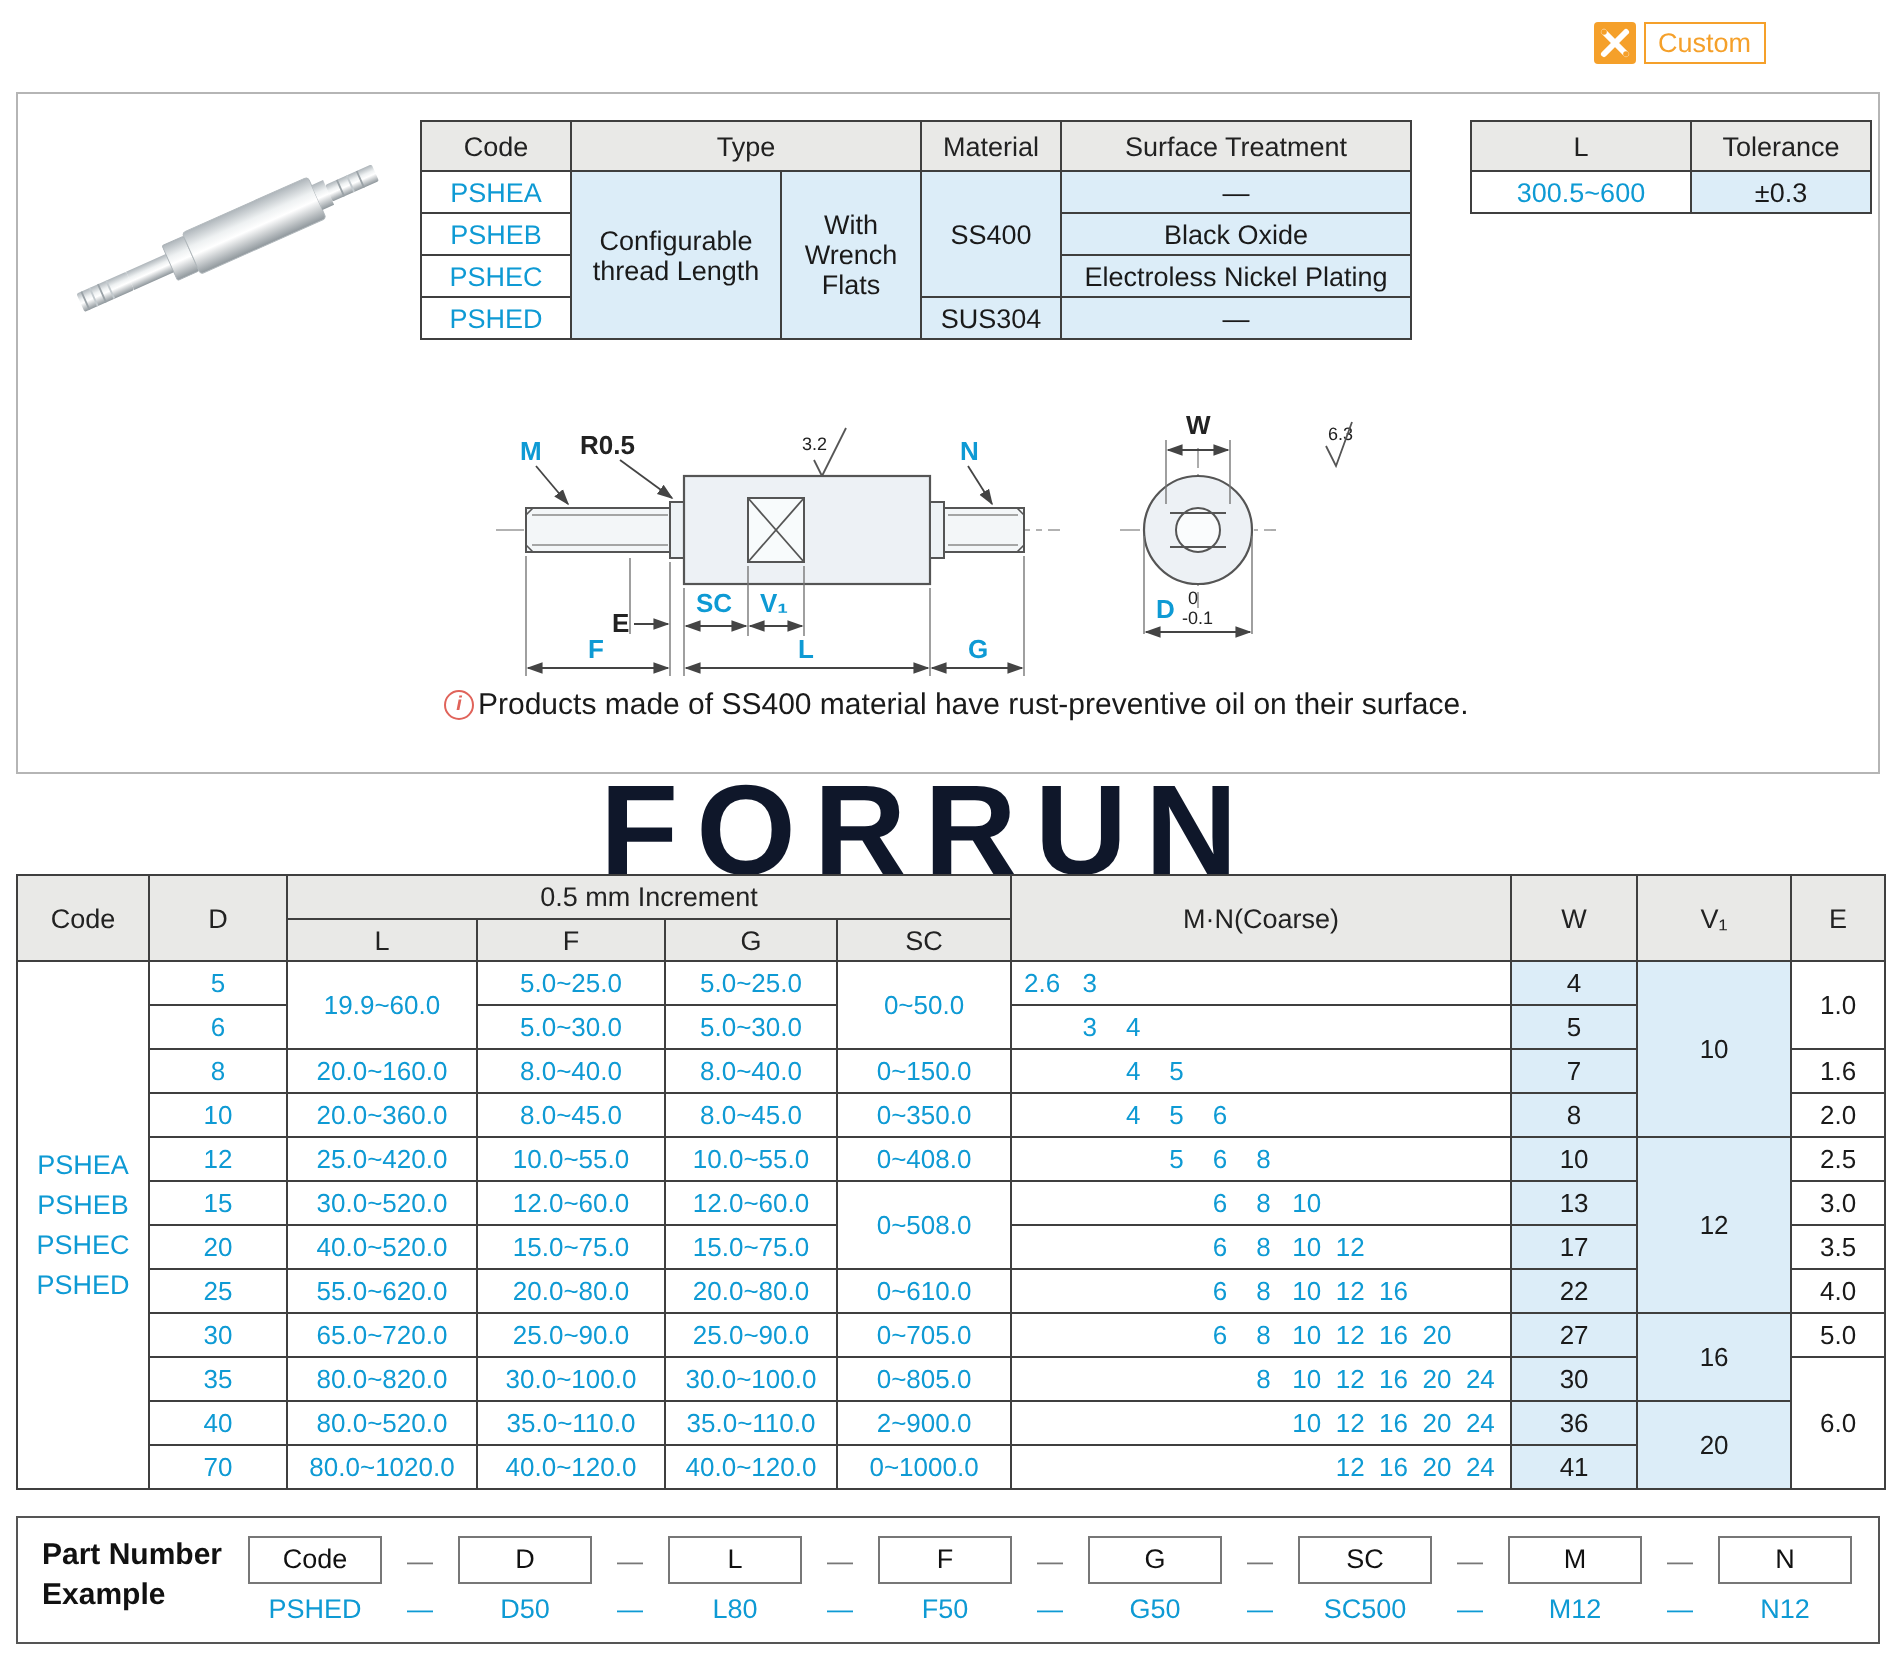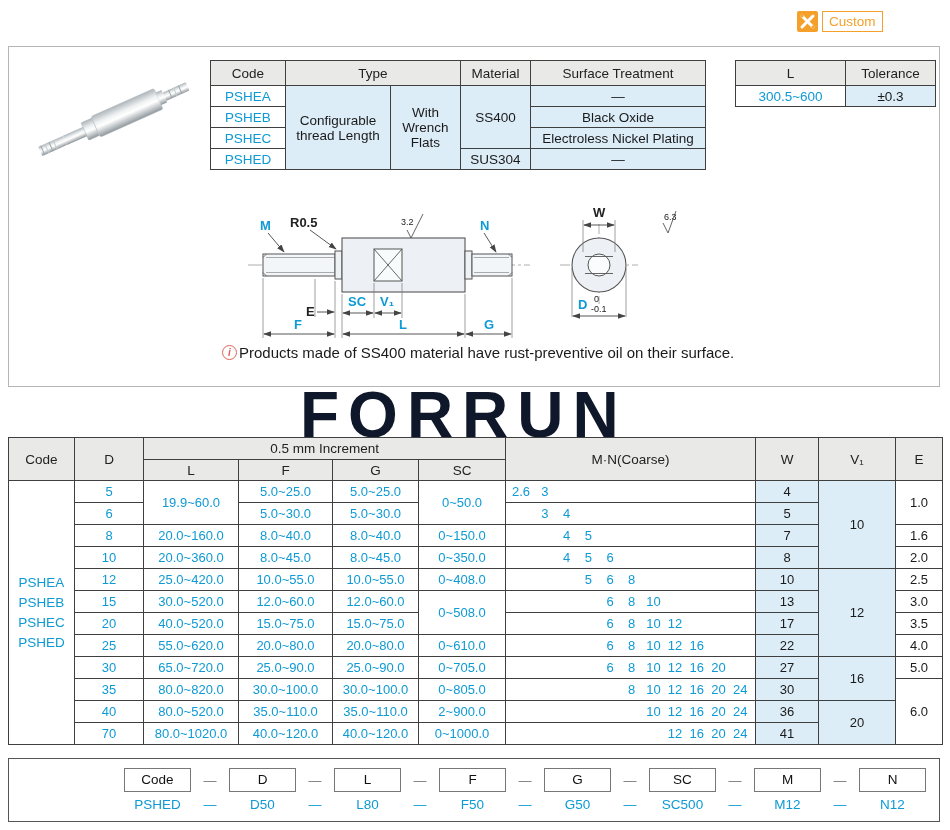--- a/index.html
+++ b/index.html
@@ -597,20 +597,24 @@
                 <span class="mn-slot">24</span>
               </div>
             </td>
             <td class="bgb">41</td>
           </tr>
         </tbody>
     </table>
   </div>
 
   <div class="pn-box-outer">
+    <div class="pn-title">
+      <div>Part Number</div>
+      <div>Example</div>
+    </div>
     <div class="pn-row pn-row1" id="pn-row1">
         <span class="pn-box">Code</span>
         <span class="pn-dash gray">—</span>
         <span class="pn-box">D</span>
         <span class="pn-dash gray">—</span>
         <span class="pn-box">L</span>
         <span class="pn-dash gray">—</span>
         <span class="pn-box">F</span>
         <span class="pn-dash gray">—</span>
         <span class="pn-box">G</span>

